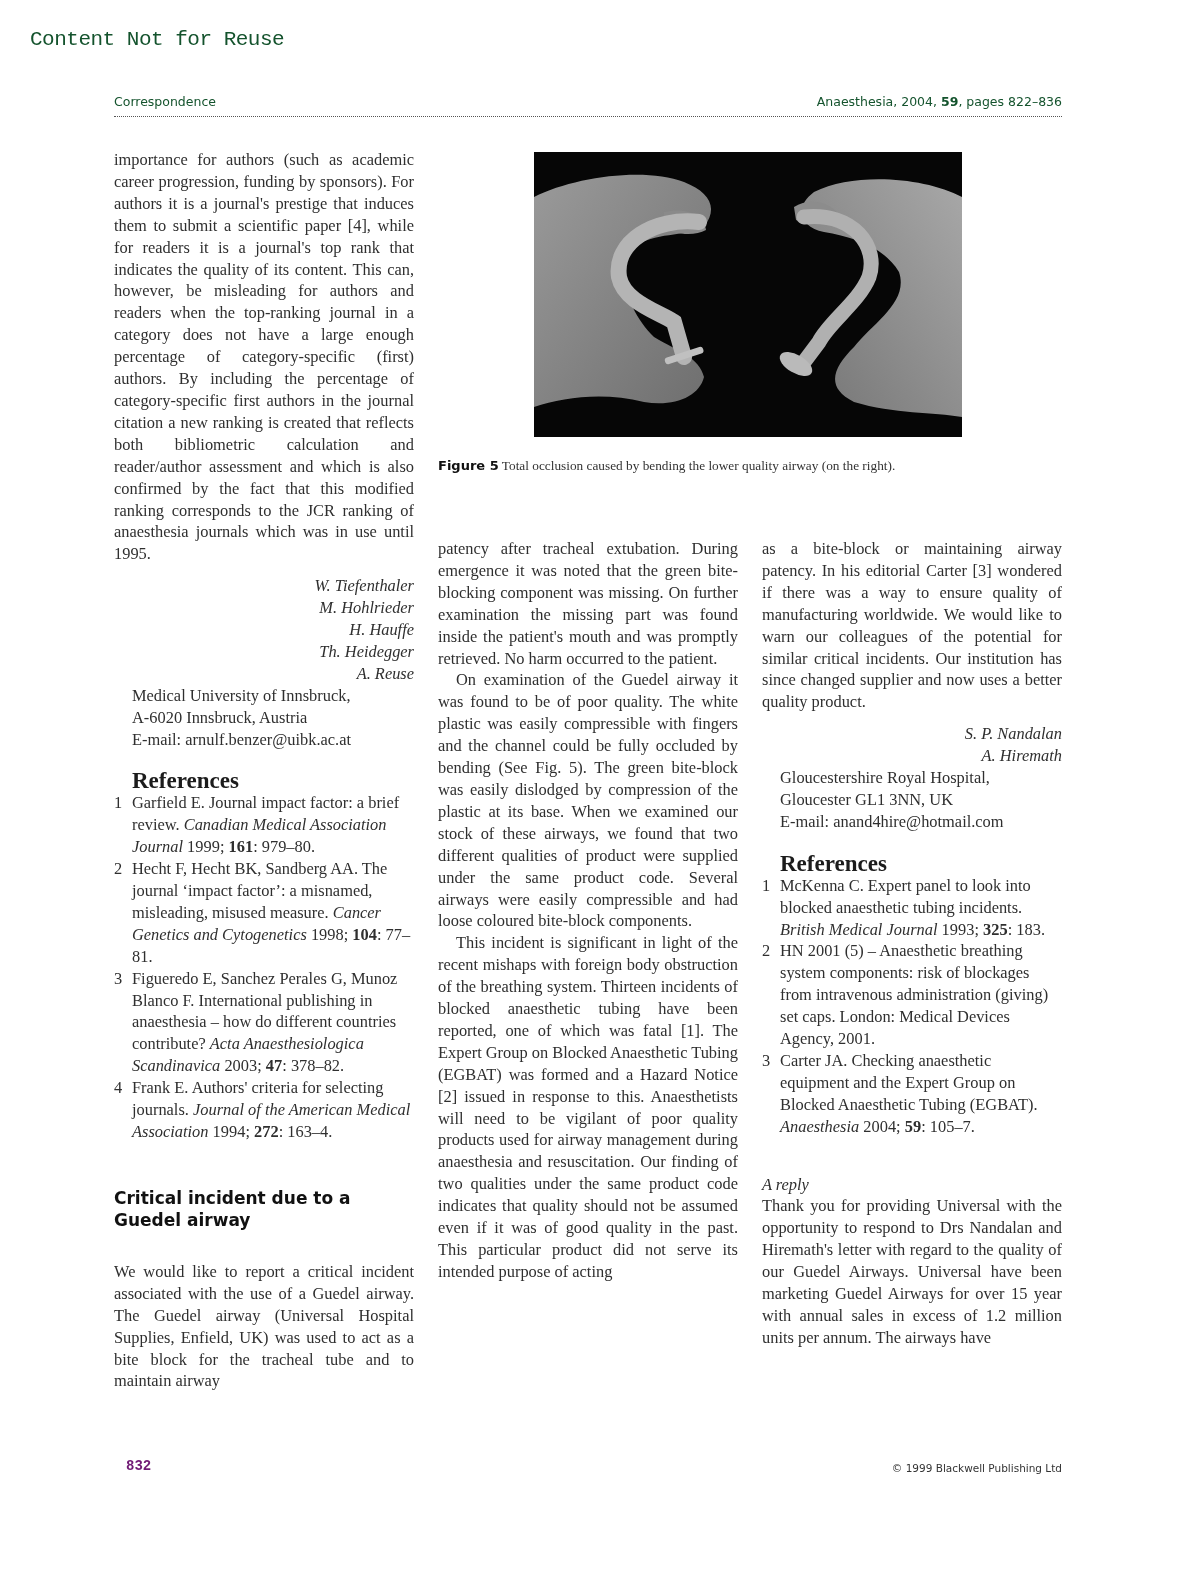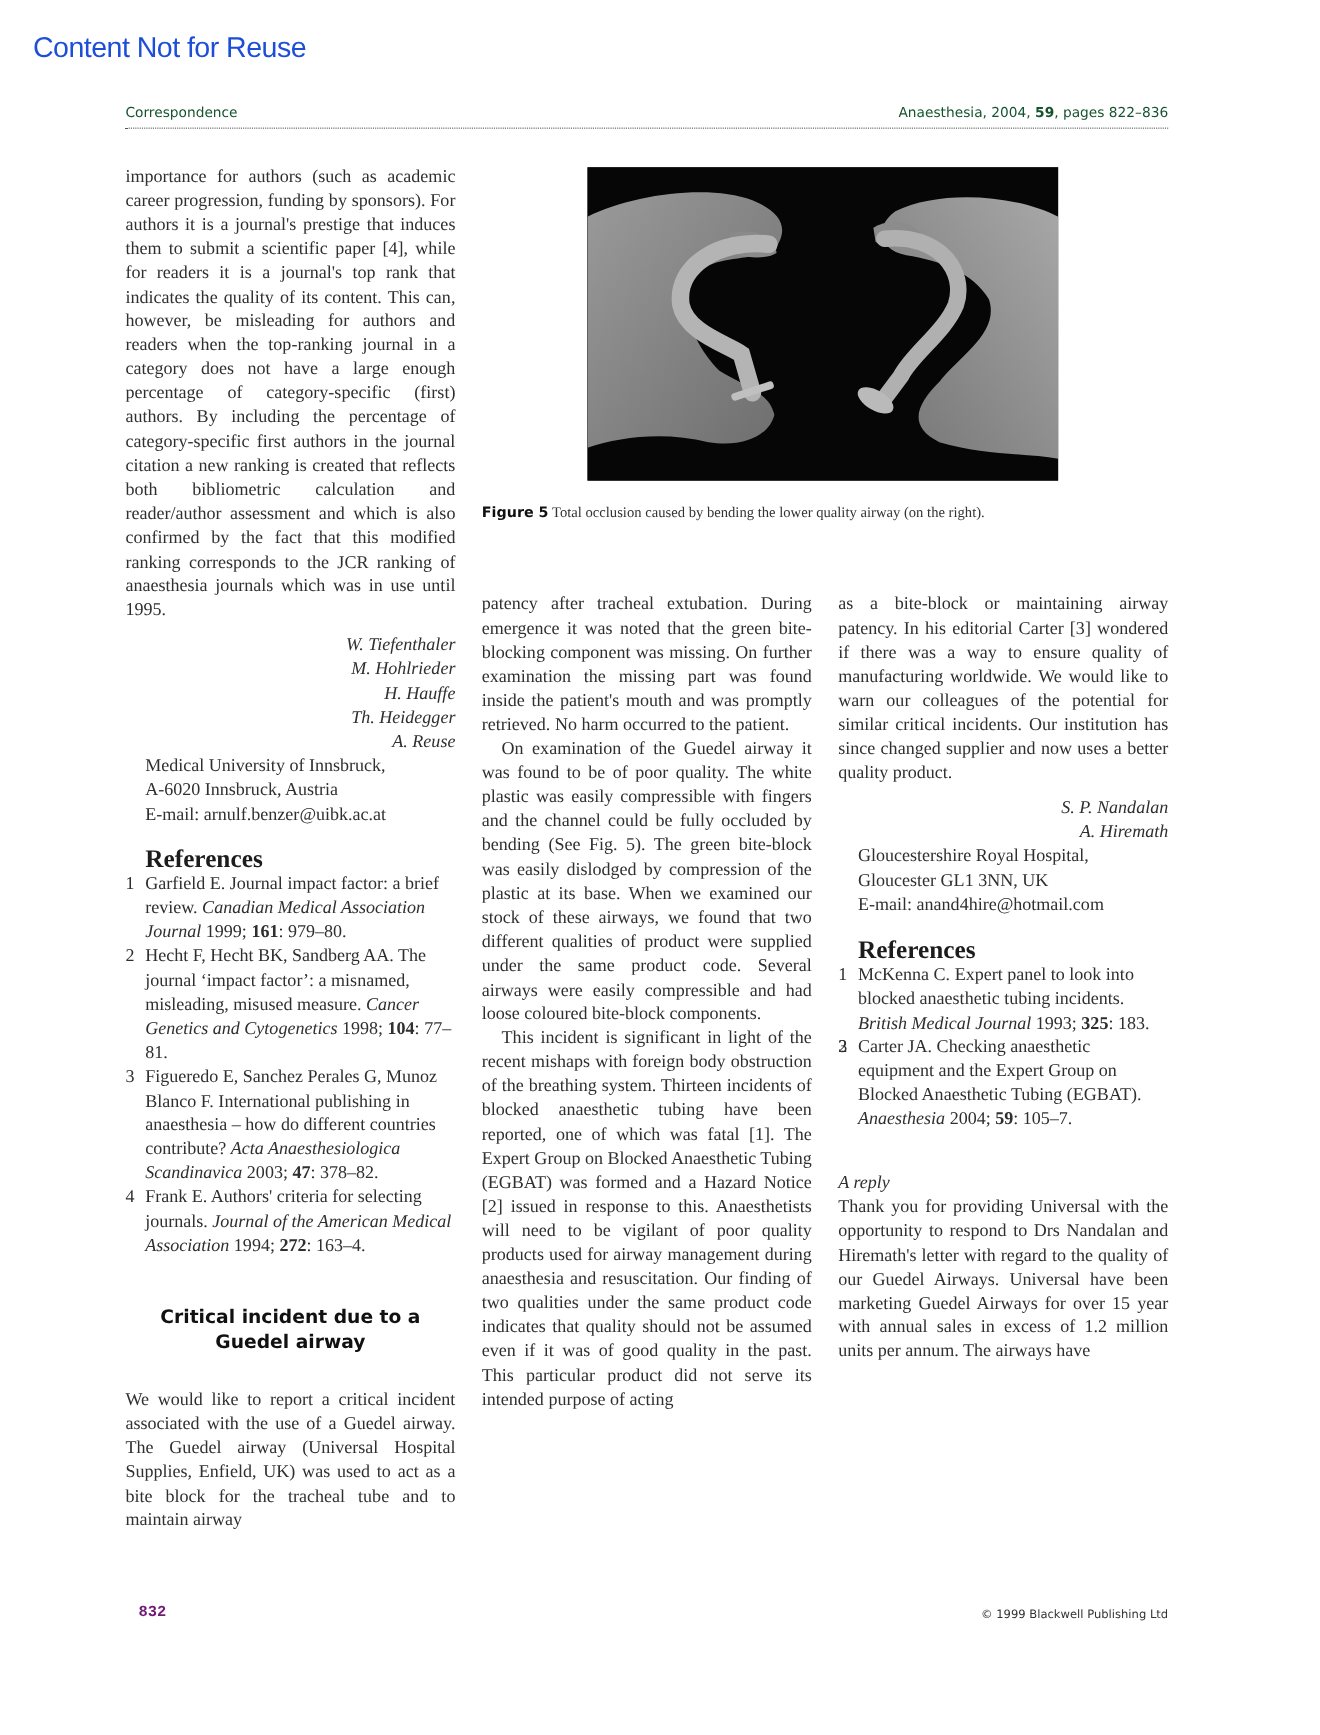--- a/index.html
+++ b/index.html
@@ -1,37 +1,37 @@
 <!DOCTYPE html>
 <html><head>
   <meta charset="utf-8">
   <style>
     html, body { margin: 0; padding: 0; background: #ffffff; }
     body { width: 1200px; height: 1577px; position: relative; overflow: hidden; color: #2a2a2a; }
-    .watermark { position: absolute; left: 30px; top: 28px; font-family: Liberation Sans, sans-serif; font-size: 26px; color: #1d4ed8; letter-spacing: -0.5px; }
+    .watermark { position: absolute; left: 30px; top: 28px; font-family: Liberation Mono, monospace; font-size: 21px; color: #14532d; letter-spacing: -0.5px; }
     .running-head { position: absolute; left: 114px; top: 92px; width: 948px; height: 24px; font-family: "DejaVu Sans", sans-serif; font-size: 12.5px; color: #14532d; border-bottom: 1.5px dotted #555; }
     .running-head .left { position: absolute; left: 0; top: 2px; }
     .running-head .right { position: absolute; right: 0; top: 2px; }
     .running-head b { font-weight: bold; }
     .col { position: absolute; font-family: "Liberation Serif", serif; font-size: 16.4px; line-height: 21.9px; text-align: justify; color: #2f2f2f; }
     .col p { margin: 0; }
     .col p.indent { text-indent: 18px; }
     .col1 { left: 114px; top: 149px; width: 300px; }
     .col2 { left: 438px; top: 538px; width: 300px; }
     .col3 { left: 762px; top: 538px; width: 300px; }
     .sig { margin: 10px 0 0 18px; text-align: left; line-height: 21.9px; }
     .sig .name { font-style: italic; display: block; text-align: right; }
     .sig .line { display: block; }
     .refs-title { font-weight: bold; font-size: 23px; margin: 20px 0 0 18px; color: #1c1c1c; }
     .refs { list-style: none; margin: 0; padding: 0; text-align: left; }
     .refs li { position: relative; padding-left: 18px; }
     .refs li .num { position: absolute; left: 0; top: 0; }
     .refs i { font-style: italic; }
     .refs b { font-weight: bold; }
-    .section-title { font-family: "DejaVu Sans", sans-serif; font-weight: bold; font-size: 17px; line-height: 22px; color: #111; margin: 44px 0 30px 0; text-align: center; }
+    .section-title { font-family: "DejaVu Sans", sans-serif; font-weight: bold; font-size: 17px; line-height: 22px; color: #111; margin: 44px 0 30px 0; text-align: left; }
     .reply-title { font-style: italic; margin-top: 36px; }
     .figure { position: absolute; left: 534px; top: 152px; width: 428px; height: 285px; background: #080808; overflow: hidden; }
     .figure svg { display: block; }
     .caption { position: absolute; left: 438px; top: 458px; font-family: "Liberation Serif", serif; font-size: 13.3px; color: #333; }
     .caption .label { font-family: "DejaVu Sans", sans-serif; font-weight: bold; font-size: 13px; color: #111; }
     .footer-page { position: absolute; left: 126px; top: 1458px; font-family: Liberation Mono, monospace; font-weight: bold; font-size: 14px; color: #701a75; }
     .footer-copy { position: absolute; right: 138px; top: 1462px; font-family: "DejaVu Sans", sans-serif; font-size: 10.5px; color: #333; }
   </style>
 </head>
 <body>
@@ -106,21 +106,21 @@
   <div class="sig">
     <span class="name">S. P. Nandalan</span>
     <span class="name">A. Hiremath</span>
     <span class="line">Gloucestershire Royal Hospital,</span>
     <span class="line">Gloucester GL1 3NN, UK</span>
     <span class="line">E-mail: anand4hire@hotmail.com</span>
   </div>
   <div class="refs-title">References</div>
   <ol class="refs">
     <li><span class="num">1</span><span>McKenna C. Expert panel to look into blocked anaesthetic tubing incidents. </span><i>British Medical Journal</i><span> 1993; </span><b>325</b><span>: 183.</span></li>
-    <li><span class="num">2</span></li>
+    <li><span class="num">2</span><span>HN 2001 (5) – Anaesthetic breathing system components: risk of blockages from intravenous administration (giving) set caps. London: Medical Devices Agency, 2001.</span></li>
     <li><span class="num">3</span><span>Carter JA. Checking anaesthetic equipment and the Expert Group on Blocked Anaesthetic Tubing (EGBAT). </span><i>Anaesthesia</i><span> 2004; </span><b>59</b><span>: 105–7.</span></li>
   </ol>
   <div class="reply-title">A reply</div>
   <p>Thank you for providing Universal with the opportunity to respond to Drs Nandalan and Hiremath's letter with regard to the quality of our Guedel Airways. Universal have been marketing Guedel Airways for over 15 year with annual sales in excess of 1.2 million units per annum. The airways have</p>
 </div>
 
 <div class="footer-page">832</div>
 <div class="footer-copy">© 1999 Blackwell Publishing Ltd</div>
 
 </body></html>

